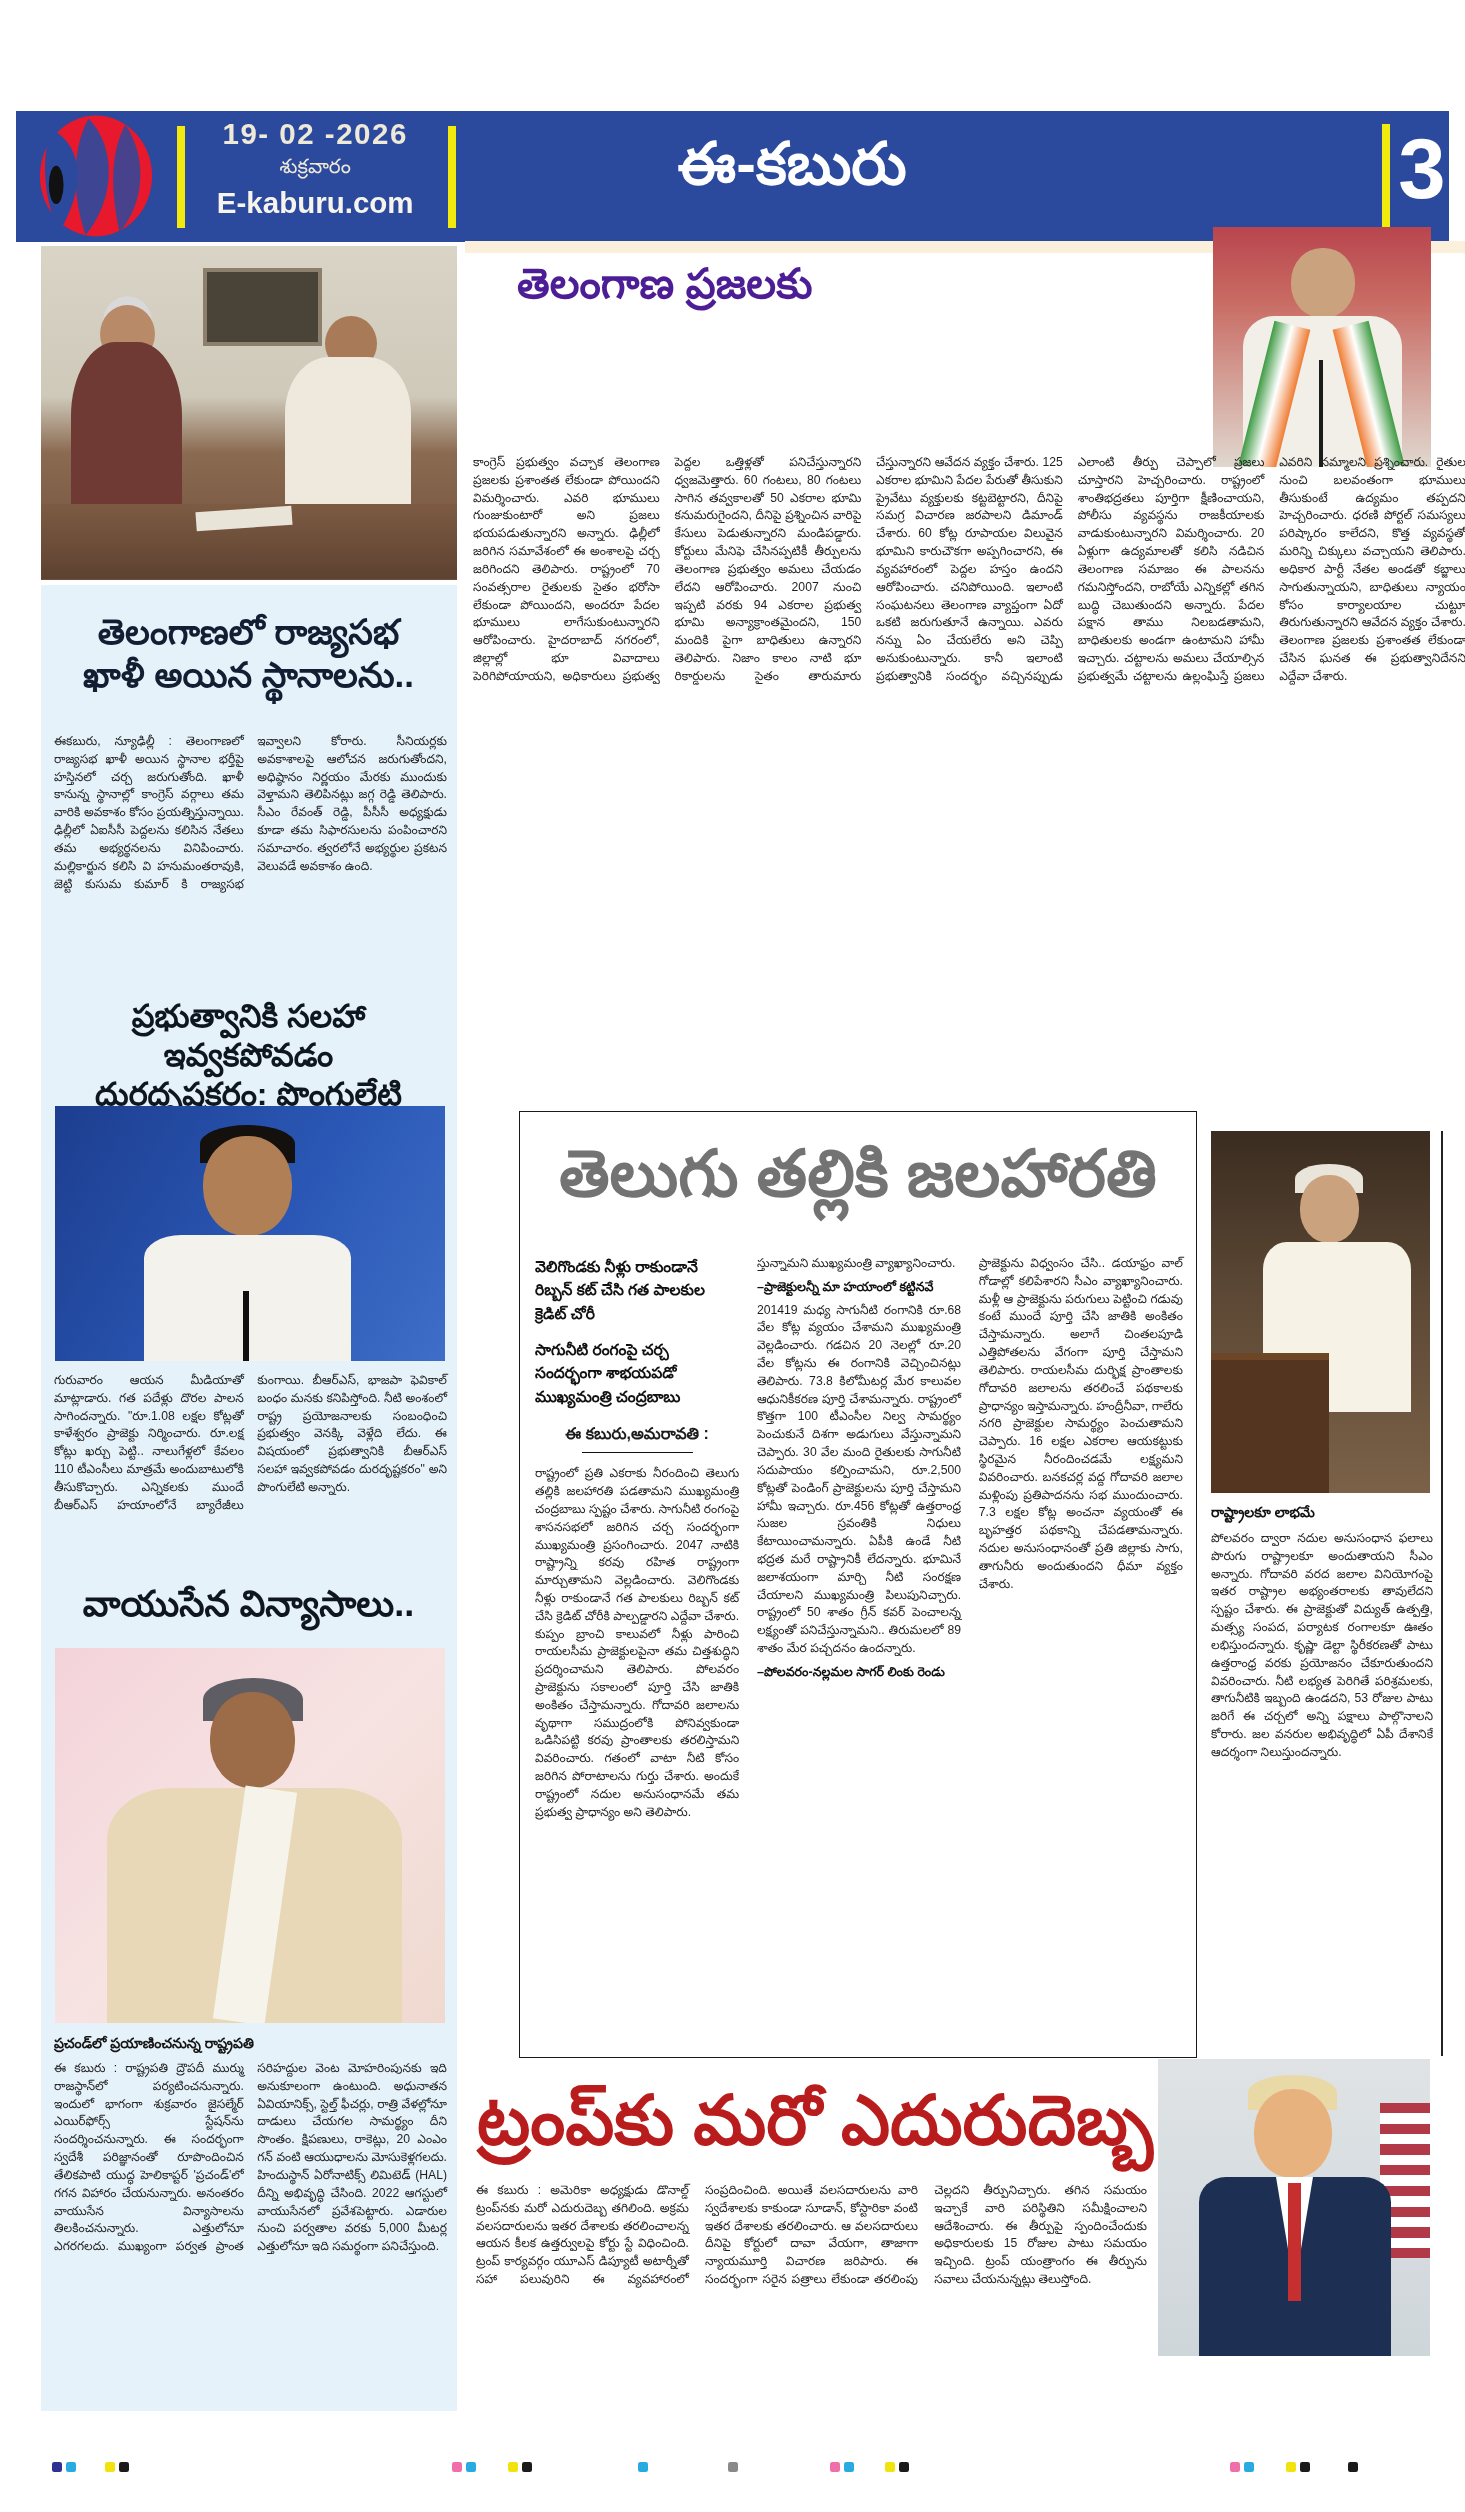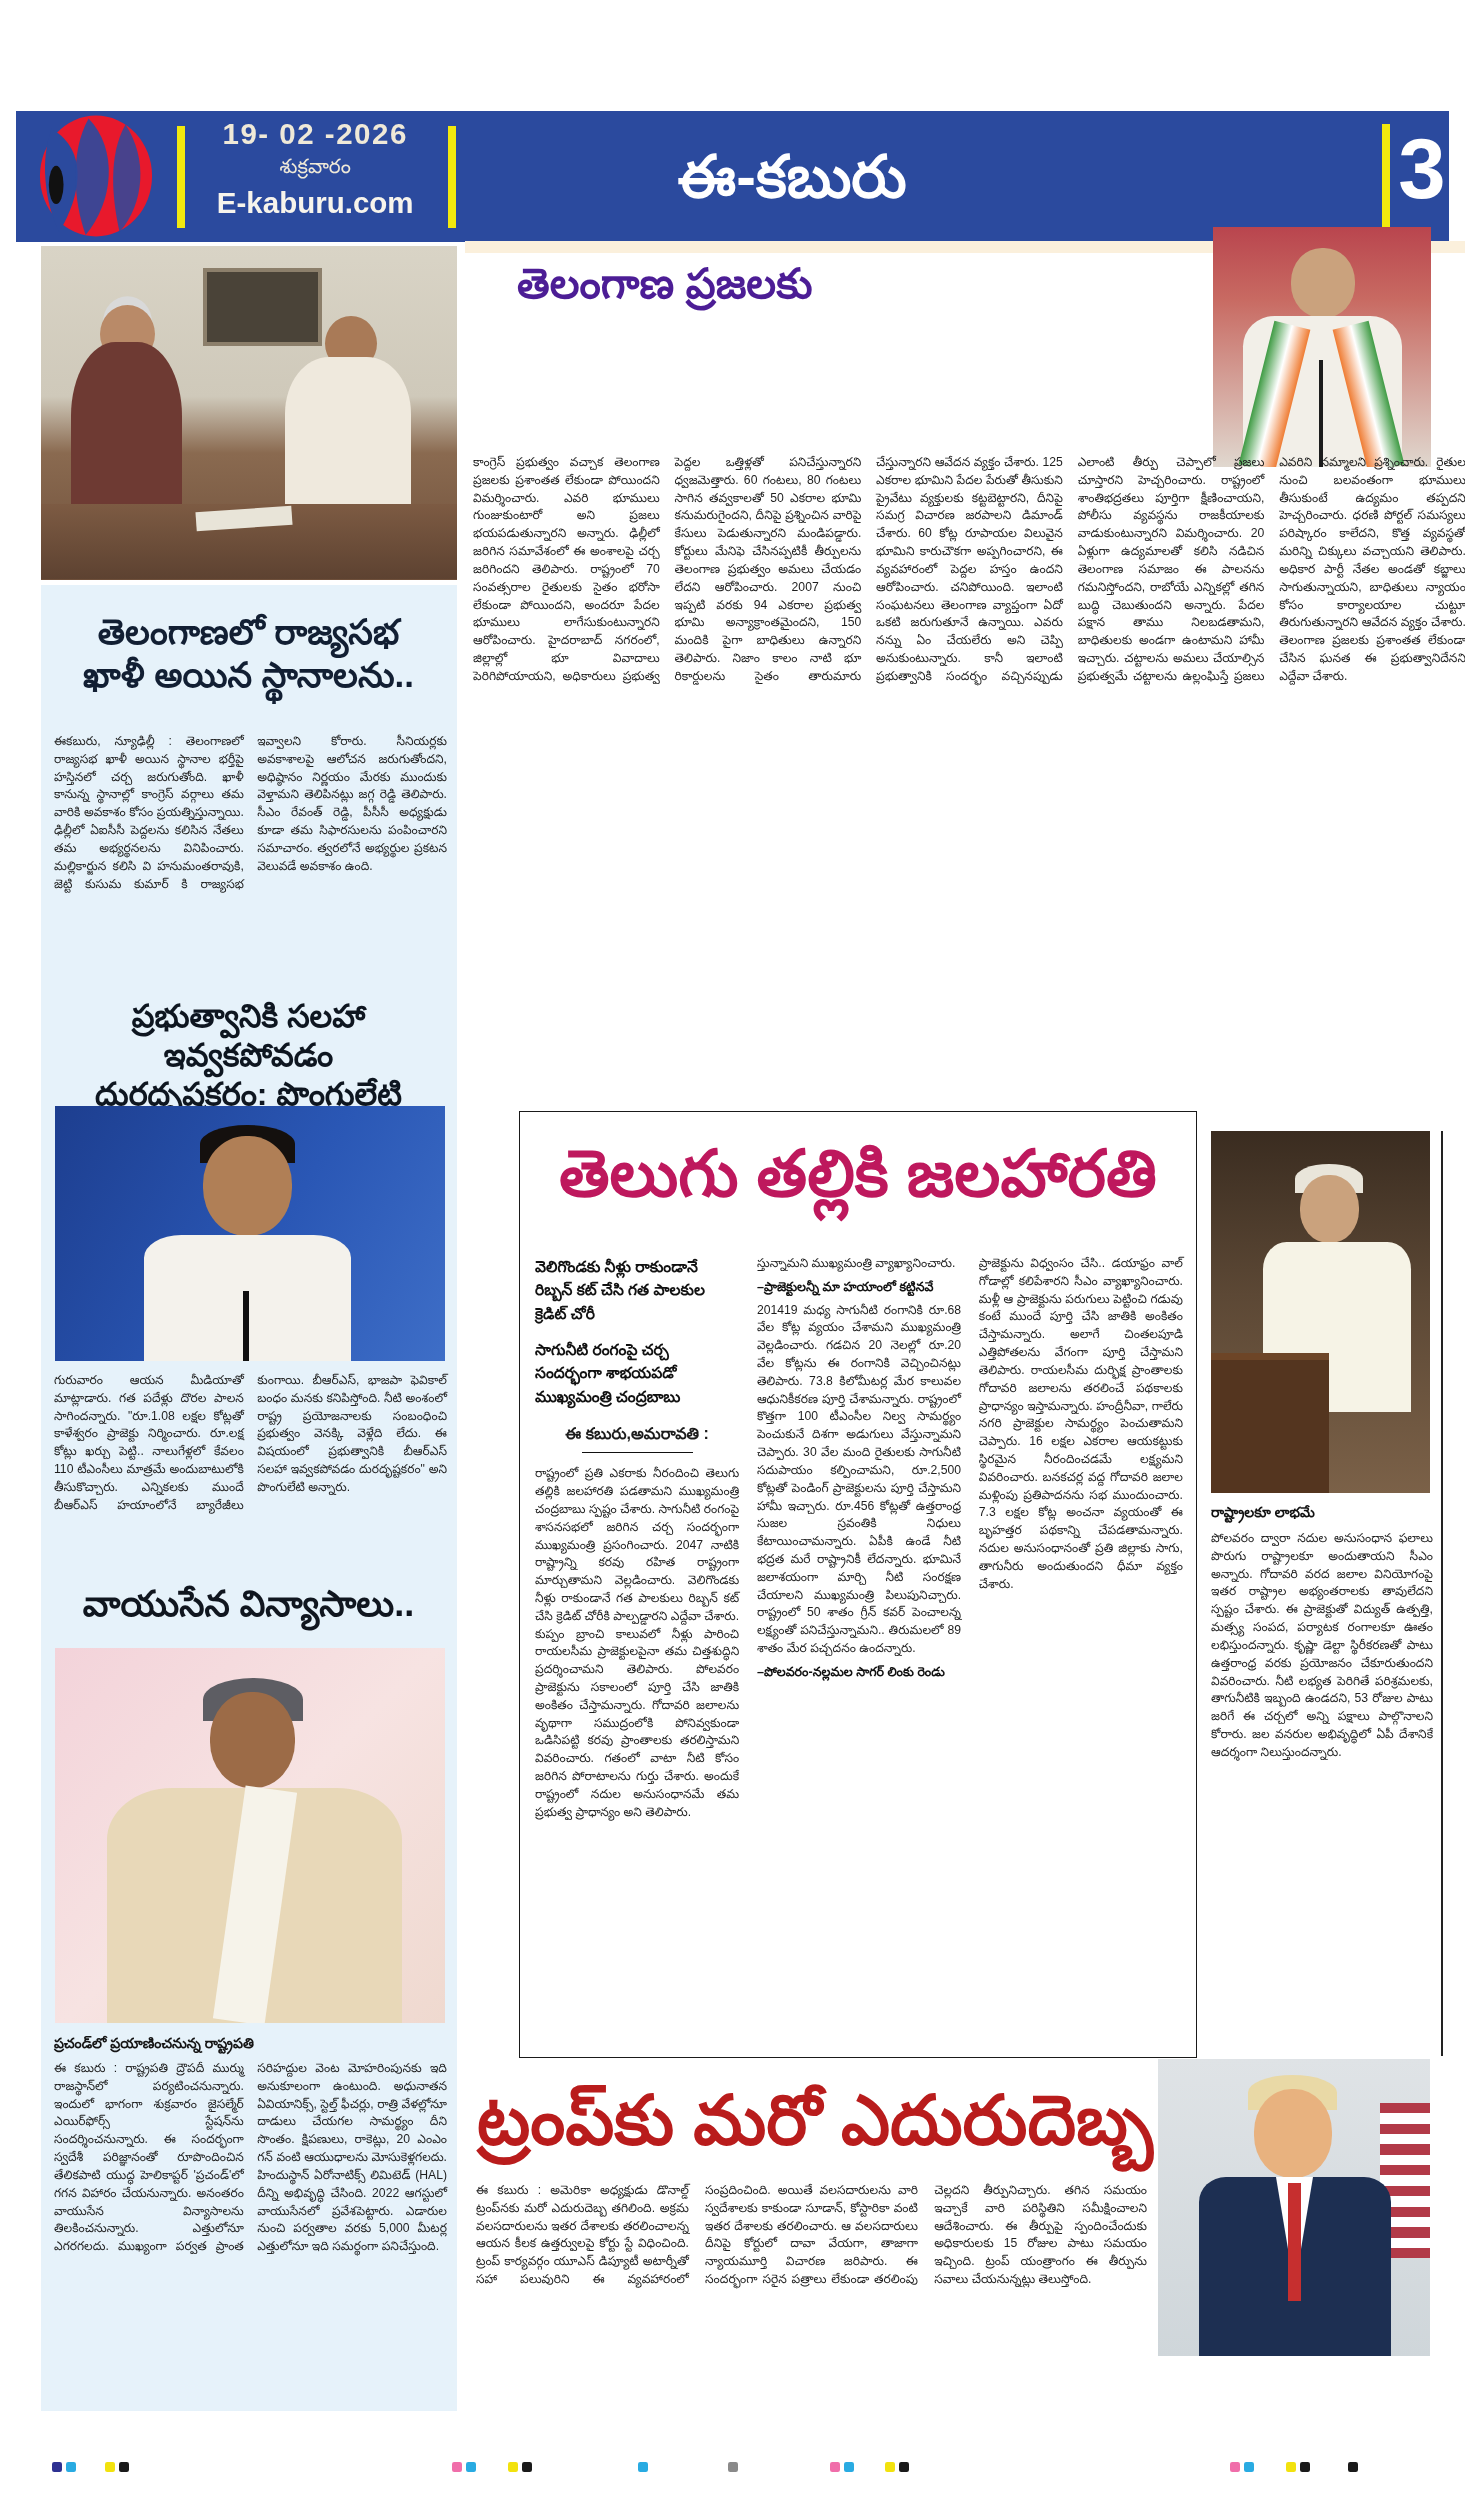--- a/index.html
+++ b/index.html
@@ -7,21 +7,21 @@
         font-family:"Liberation Sans","DejaVu Sans",sans-serif;color:#1c1c1c;}
   .abs{position:absolute;}
 
   
   #header{left:16.2px;top:111px;width:1433px;height:131px;background:#2b4a9e;}
   .ybar{position:absolute;background:#f2e90e;width:8.1px;}
   #hdr-date{position:absolute;left:177px;top:5.9px;width:244px;text-align:center;color:#efe9d8;}
   #hdr-date .d{font-size:29.5px;font-weight:bold;letter-spacing:1.5px;}
   #hdr-date .w{font-size:20px;margin-top:4.4px;}
   #hdr-date .s{font-size:29.5px;font-weight:bold;color:#f7f4ec;margin-top:3px;}
-  #masthead{position:absolute;left:606px;top:32px;width:340px;text-align:center;
+  #masthead{position:absolute;left:606px;top:19px;width:340px;text-align:center;
             font-size:59px;font-weight:bold;color:#ffffff;}
   #pageno{position:absolute;left:1382px;top:7.4px;font-size:85px;font-weight:bold;color:#ffffff;line-height:1.2;}
   #logo{position:absolute;left:20.7px;top:3px;}
 
   
   .photo{position:absolute;overflow:hidden;}
   #photo-meeting{left:41px;top:246px;width:416px;height:334px;
     background:linear-gradient(180deg,#d9d4c6 0%,#cfc9ba 45%,#8a6a50 62%,#6e4f3a 100%);}
   #photo-meeting .frame{position:absolute;left:162px;top:22px;width:111px;height:70px;background:#4a4338;border:4.4px solid #8c7f6b;}
   #photo-meeting .man1{position:absolute;left:29.5px;top:96px;width:111px;height:185px;background:#6e3a33;border-radius:40% 40% 8% 8%;}
@@ -83,21 +83,21 @@
   #pg-head{top:997px;font-size:32px;color:#0e1620;}
   #vs-head{top:1582px;font-size:36px;color:#10161f;}
   .twocol{column-count:2;column-gap:13.3px;}
   #rs-body{left:54px;top:733px;width:393px;height:251px;}
   #pg-body{left:54px;top:1372px;width:393px;height:193px;}
   #vs-body{left:54px;top:2060px;width:393px;height:343px;}
   #vs-lead{left:54px;top:2035px;width:393px;font-size:14px;font-weight:bold;color:#141414;}
 
   
   #jal-box{left:519px;top:1111px;width:678px;height:947px;border:1.5px solid #1a1a1a;background:#ffffff;box-sizing:border-box;}
-  #jal-head{left:519px;top:1136px;width:678px;text-align:center;font-size:65px;font-weight:bold;color:#be185d;}
+  #jal-head{left:519px;top:1136px;width:678px;text-align:center;font-size:65px;font-weight:bold;color:#737373;}
   #jal-cols{left:535px;top:1255px;width:648px;height:789px;display:flex;gap:17.7px;}
   .jal-col{flex:1;display:flex;flex-direction:column;}
   .deck{font-weight:bold;font-size:15.5px;line-height:1.5;color:#111;margin-bottom:13.3px;}
   .dateline{font-weight:bold;font-size:16px;text-align:center;margin:4.4px 0 3px;}
   .dl-rule{width:111px;height:1.5px;background:#111;margin:1.5px auto 11.8px;}
   .subhead{font-weight:bold;font-size:12.6px;color:#111;margin:7.4px 0 4.4px;}
   #jal-side-lead{left:1211px;top:1504px;width:222px;font-weight:bold;font-size:14px;color:#111;}
   #jal-side-body{left:1211px;top:1530px;width:222px;height:526px;}
   #right-rule{left:1441px;top:1131px;width:1.5px;height:925px;background:#222;}
 

